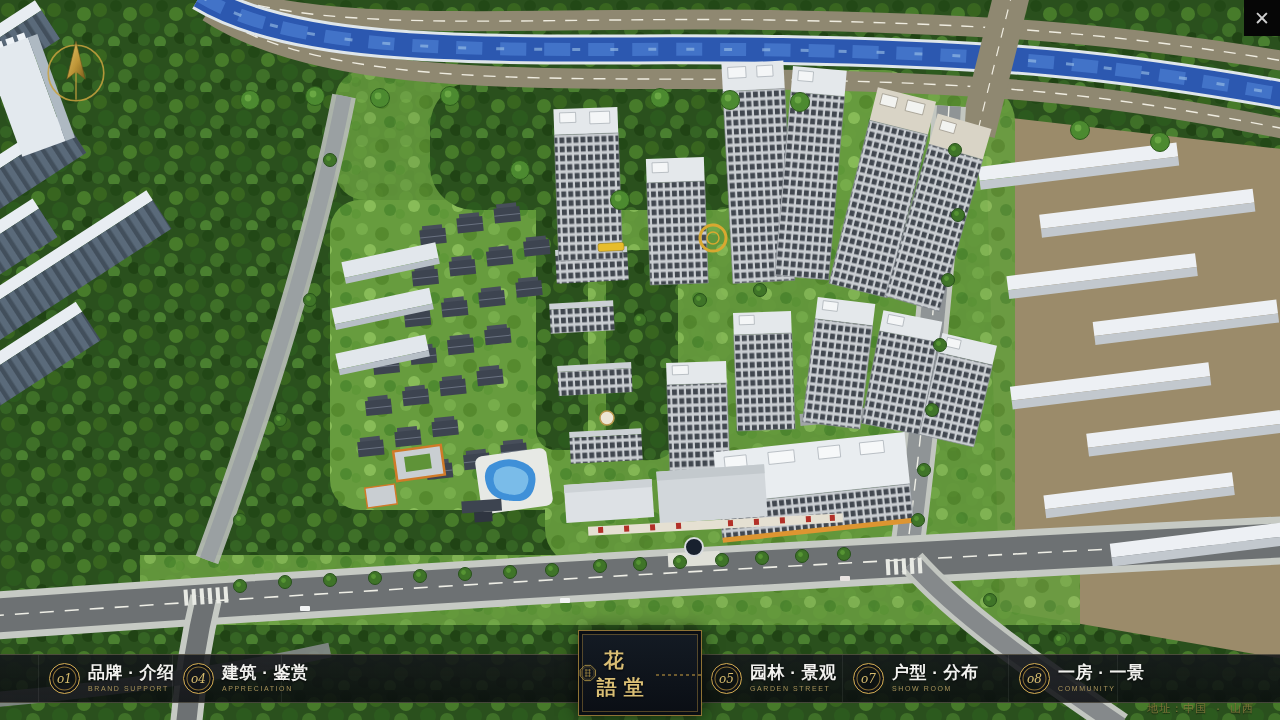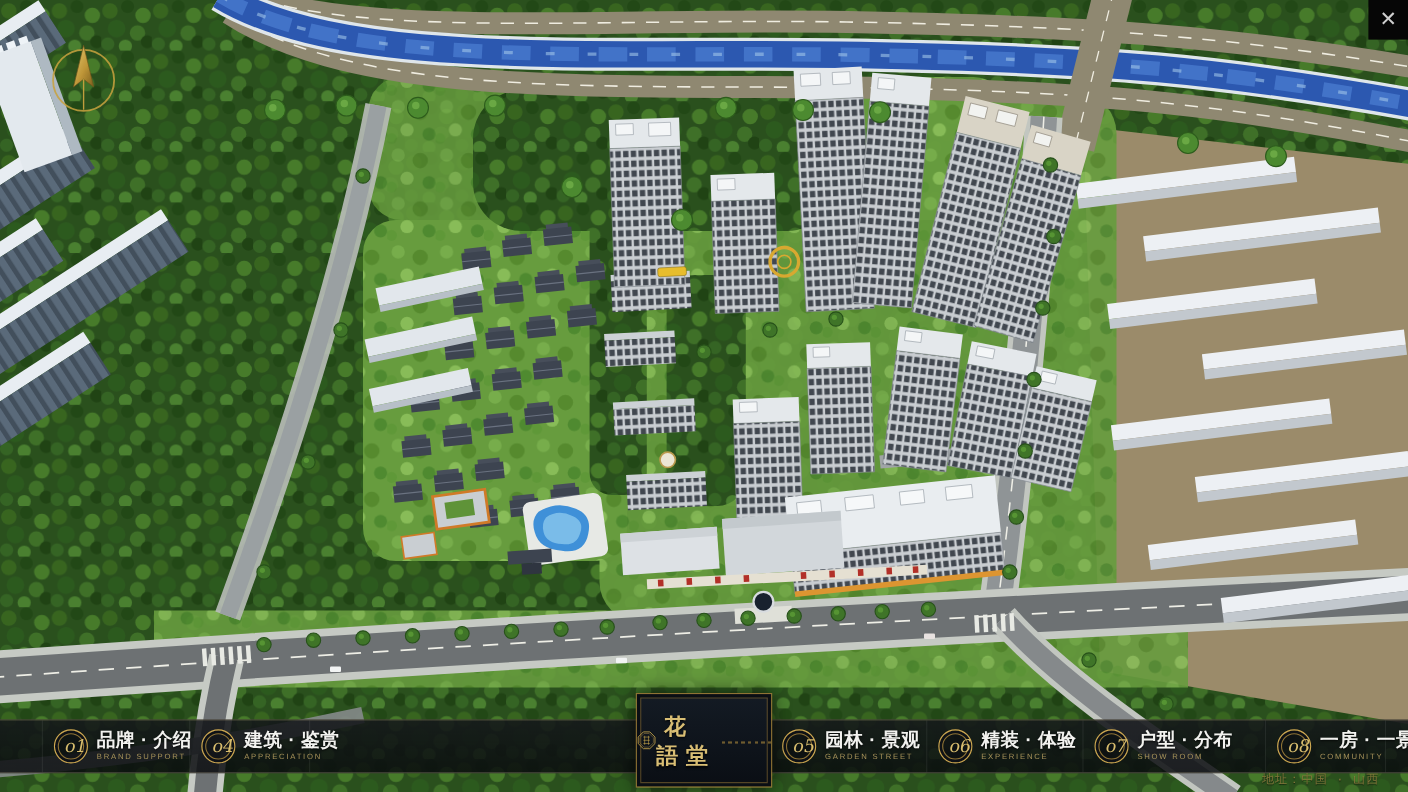--- a/index.html
+++ b/index.html
@@ -21,23 +21,23 @@
   .nav-group{position:absolute;top:0;height:100%;display:flex;}
   .nav-group.left{left:38px;width:540px;}
   .nav-group.right{left:700px;width:540px;gap:32px;}
   .nav-item{width:110px;height:100%;display:flex;align-items:center;gap:8px;
             padding-left:10px;box-sizing:border-box;cursor:pointer;
             border-left:1px solid rgba(255,255,255,.07);}
   .nav-item:last-child{border-right:1px solid rgba(255,255,255,.07);margin-left:24px;}
   .badge{flex:0 0 auto;width:29px;height:29px;border-radius:50%;
          border:1px solid #cfa952;
          box-shadow:inset 0 0 0 2.5px #0e1116, inset 0 0 0 3.5px #8f7335;
-         display:flex;align-items:center;justify-content:flex-end;
+         display:flex;align-items:center;justify-content:center;
          color:#d8bd6e;font-family:"DejaVu Serif",serif;font-style:italic;
-         font-size:16px;background:rgba(10,12,16,.5);}
+         font-size:12px;background:rgba(10,12,16,.5);}
   .nav-text{display:flex;flex-direction:column;line-height:1.05;}
   .nav-title{color:#f2f2ef;font-size:17px;font-weight:bold;letter-spacing:.5px;
              white-space:nowrap;text-shadow:0 1px 2px rgba(0,0,0,.8);}
   .nav-sub{margin-top:3px;color:#a8935a;font-size:7px;letter-spacing:1.6px;
            white-space:nowrap;}
 
   
   .logo-panel{position:absolute;left:578px;top:630px;width:124px;height:86px;z-index:25;
               box-sizing:border-box;background:linear-gradient(#141b24,#0a0e14);
               border:1px solid #8f7335;
@@ -511,29 +511,20 @@
         <div class="badge">
             <span>o5</span>
           </div>
         <div class="nav-text">
             <div class="nav-title">园林 · 景观</div>
             <div class="nav-sub">GARDEN STREET</div>
           </div>
       </div>
       <div class="nav-item">
         <div class="badge">
-            <span>o6</span>
-          </div>
-        <div class="nav-text">
-            <div class="nav-title">精装 · 体验</div>
-            <div class="nav-sub">EXPERIENCE</div>
-          </div>
-      </div>
-      <div class="nav-item">
-        <div class="badge">
             <span>o7</span>
           </div>
         <div class="nav-text">
             <div class="nav-title">户型 · 分布</div>
             <div class="nav-sub">SHOW ROOM</div>
           </div>
       </div>
       <div class="nav-item">
         <div class="badge">
             <span>o8</span>

